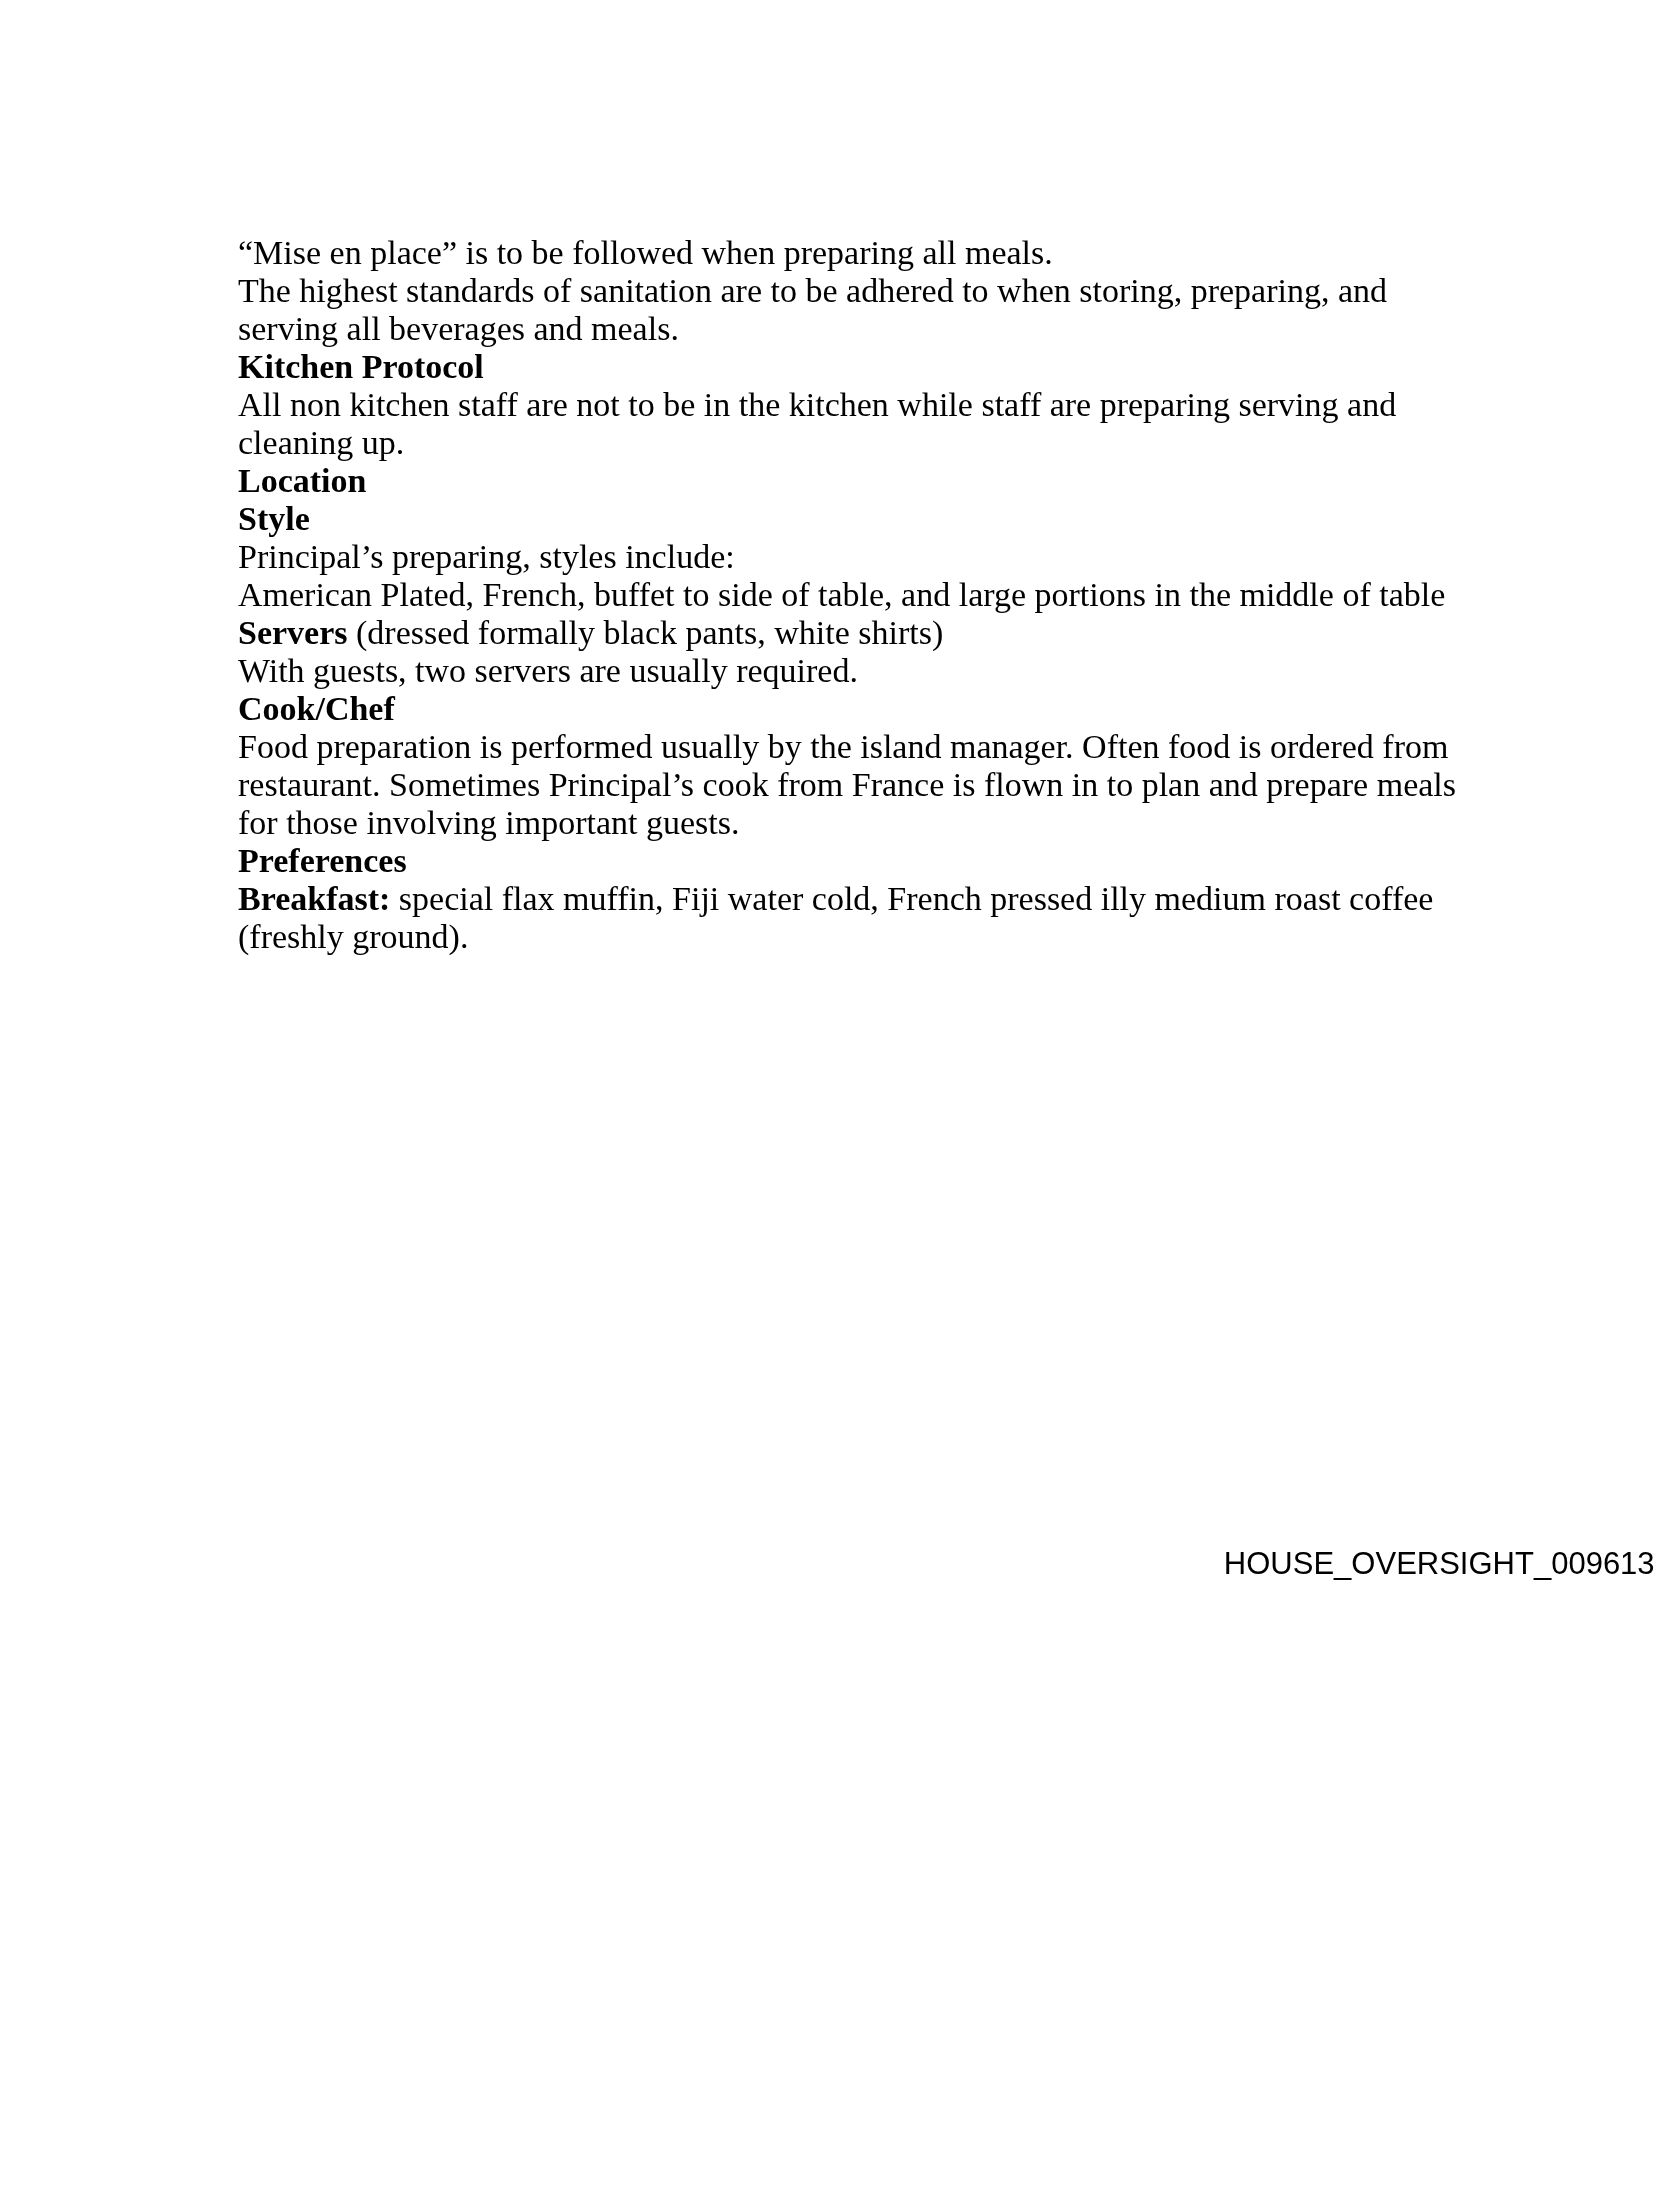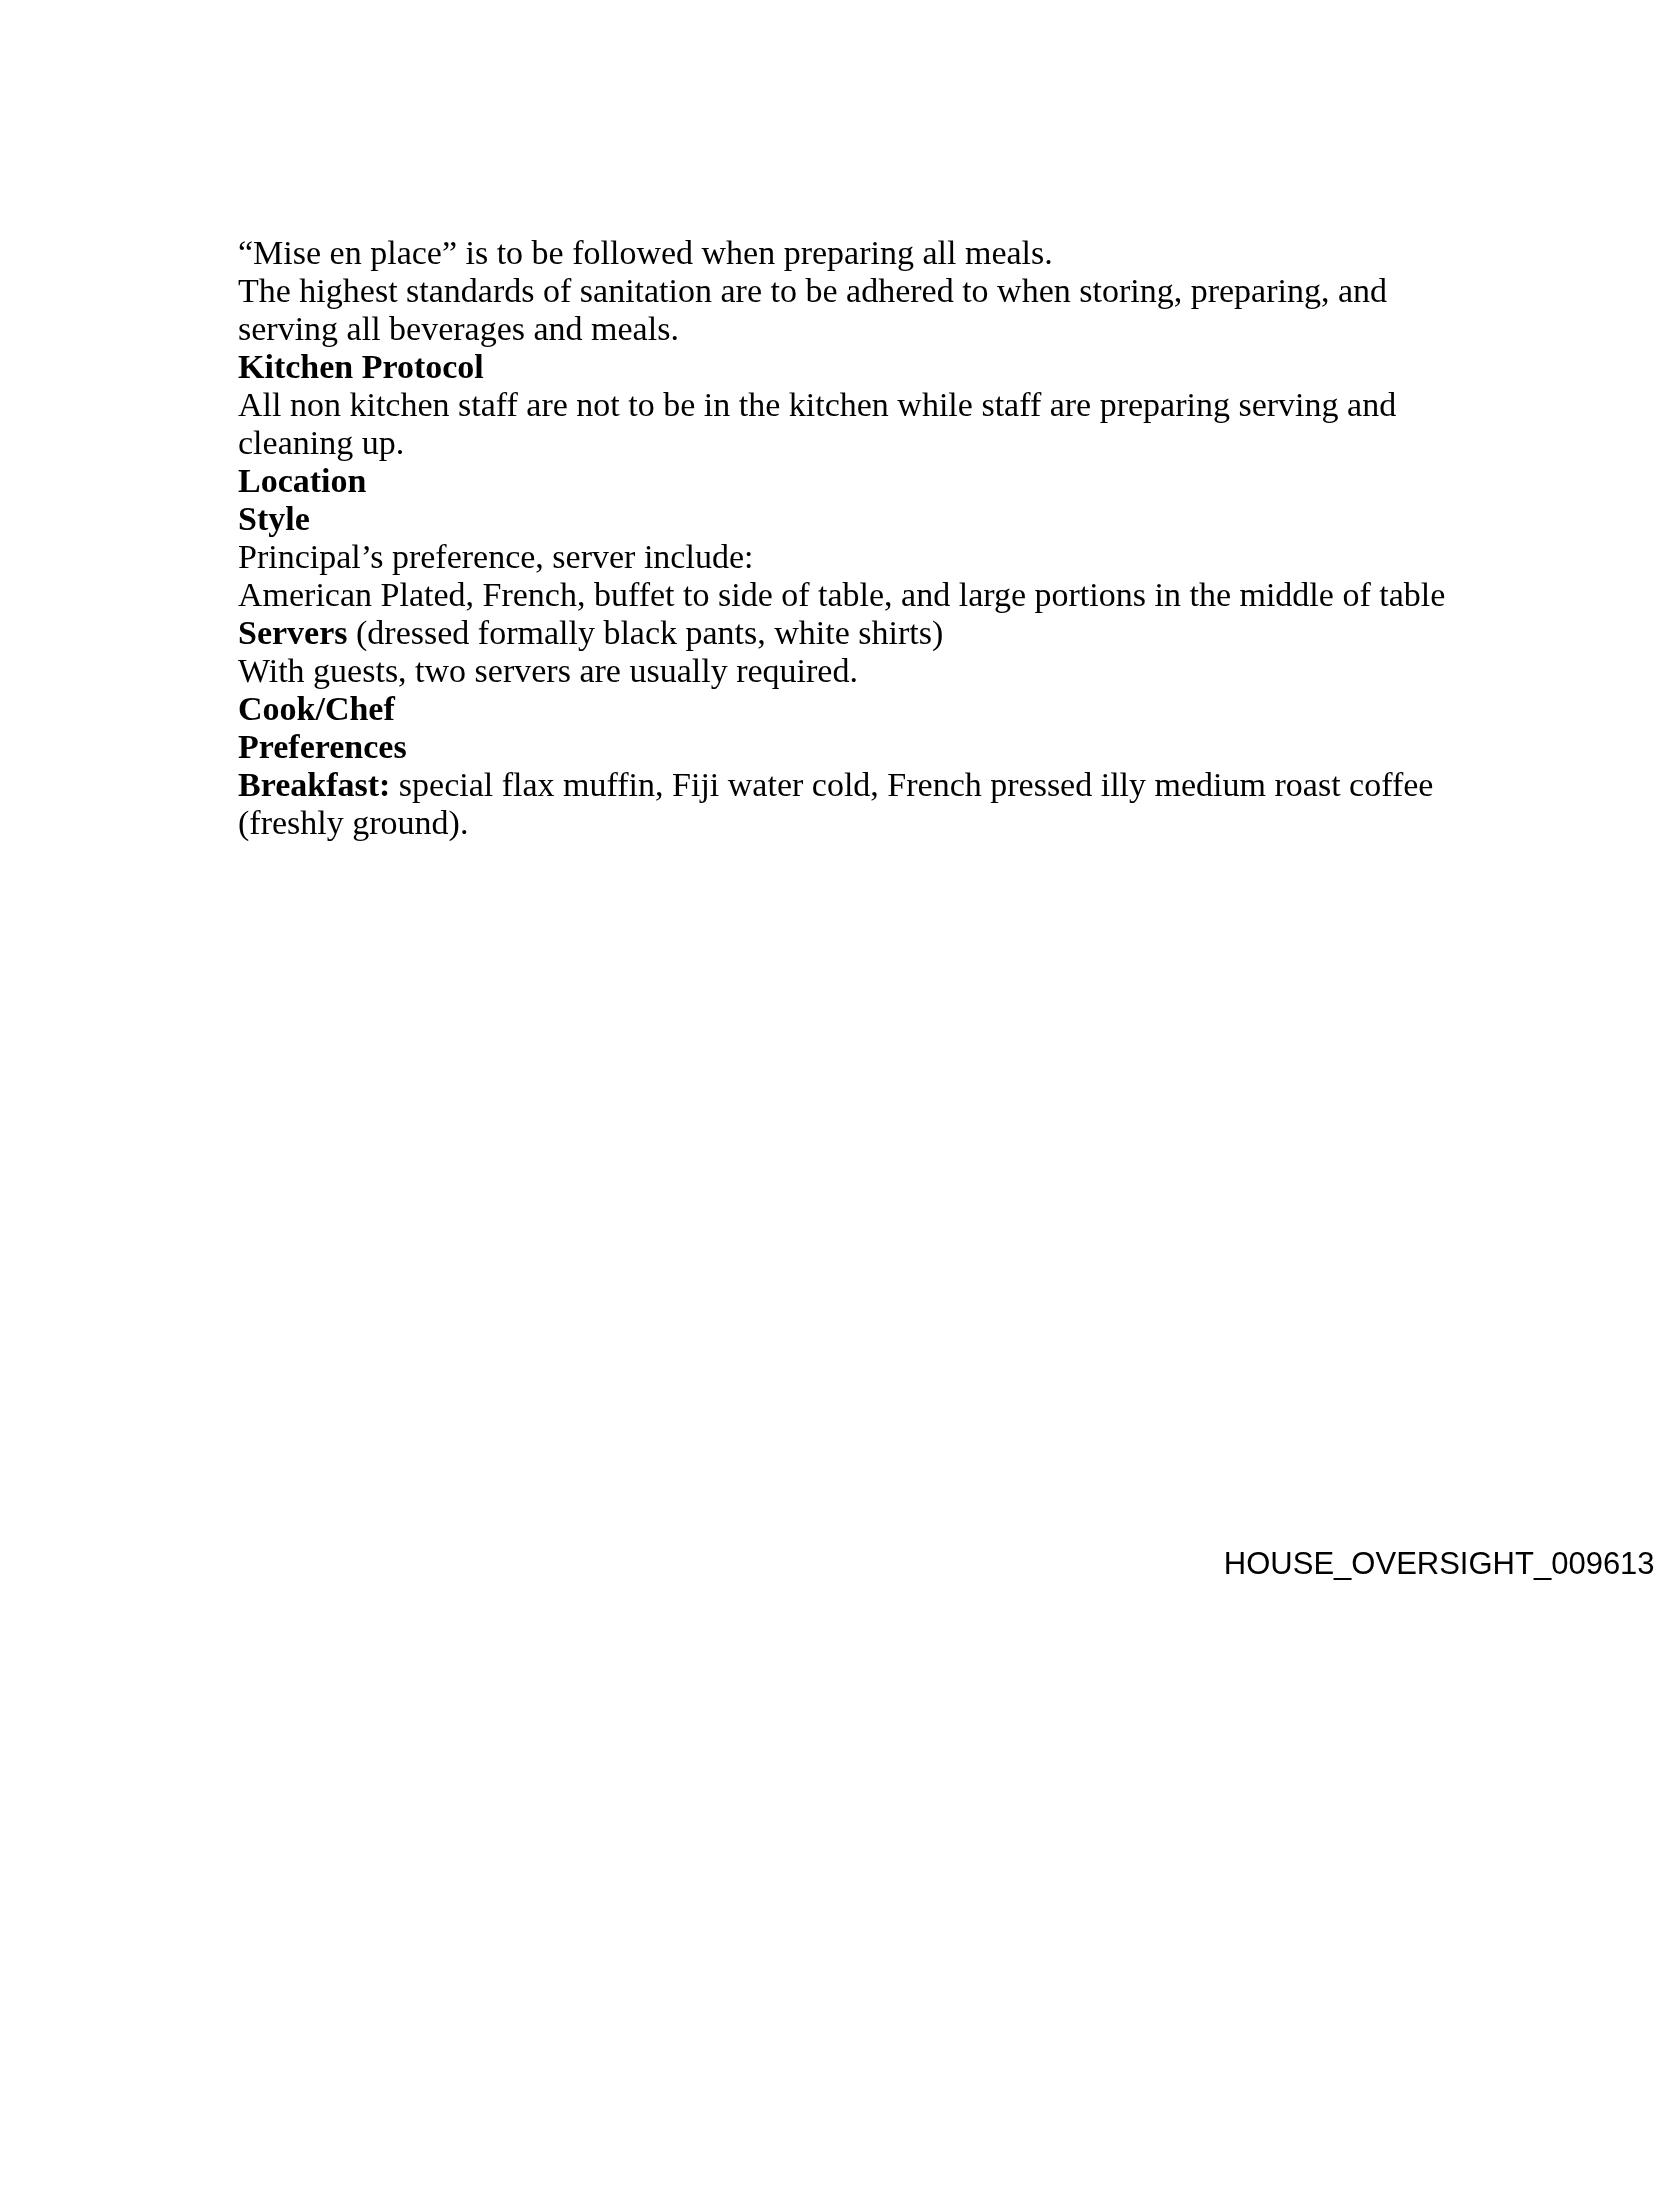--- a/index.html
+++ b/index.html
@@ -72,31 +72,34 @@
     <p class="heading mt-1">Kitchen Protocol</p>
 
     <p class="mt-1">All non kitchen staff are not to be in the kitchen while staff are preparing serving and
 cleaning up.</p>
 
     <p class="heading mt-1">Location</p>
 
 
     <p class="heading mt-4">Style</p>
 
-    <p class="mt-1">Principal’s preference, server include:</p>
+    <p class="mt-1">Principal’s preparing, styles include:</p>
 
     <p class="mt-1">American Plated, French, buffet to side of table, and large portions in the middle of table</p>
 
     <p class="mt-2"><span class="b">Servers</span><span> (dressed formally black pants, white shirts)</span></p>
 
 
     <p class="mt-1">With guests, two servers are usually required.</p>
 
     <p class="heading mt-2">Cook/Chef</p>
 
+    <p class="mt-1">Food preparation is performed usually by the island manager. Often food is ordered from
+restaurant. Sometimes Principal’s cook from France is flown in to plan and prepare meals
+for those involving important guests.</p>
 
     <p class="heading mt-3">Preferences</p>
 
     <p class="mt-1"><span class="b">Breakfast:</span><span> special flax muffin, Fiji water cold, French pressed </span><span class="i">illy</span><span> medium roast coffee
 (freshly ground).</span></p>
 
   </div>
 
   <div class="page-number">58</div>
 

